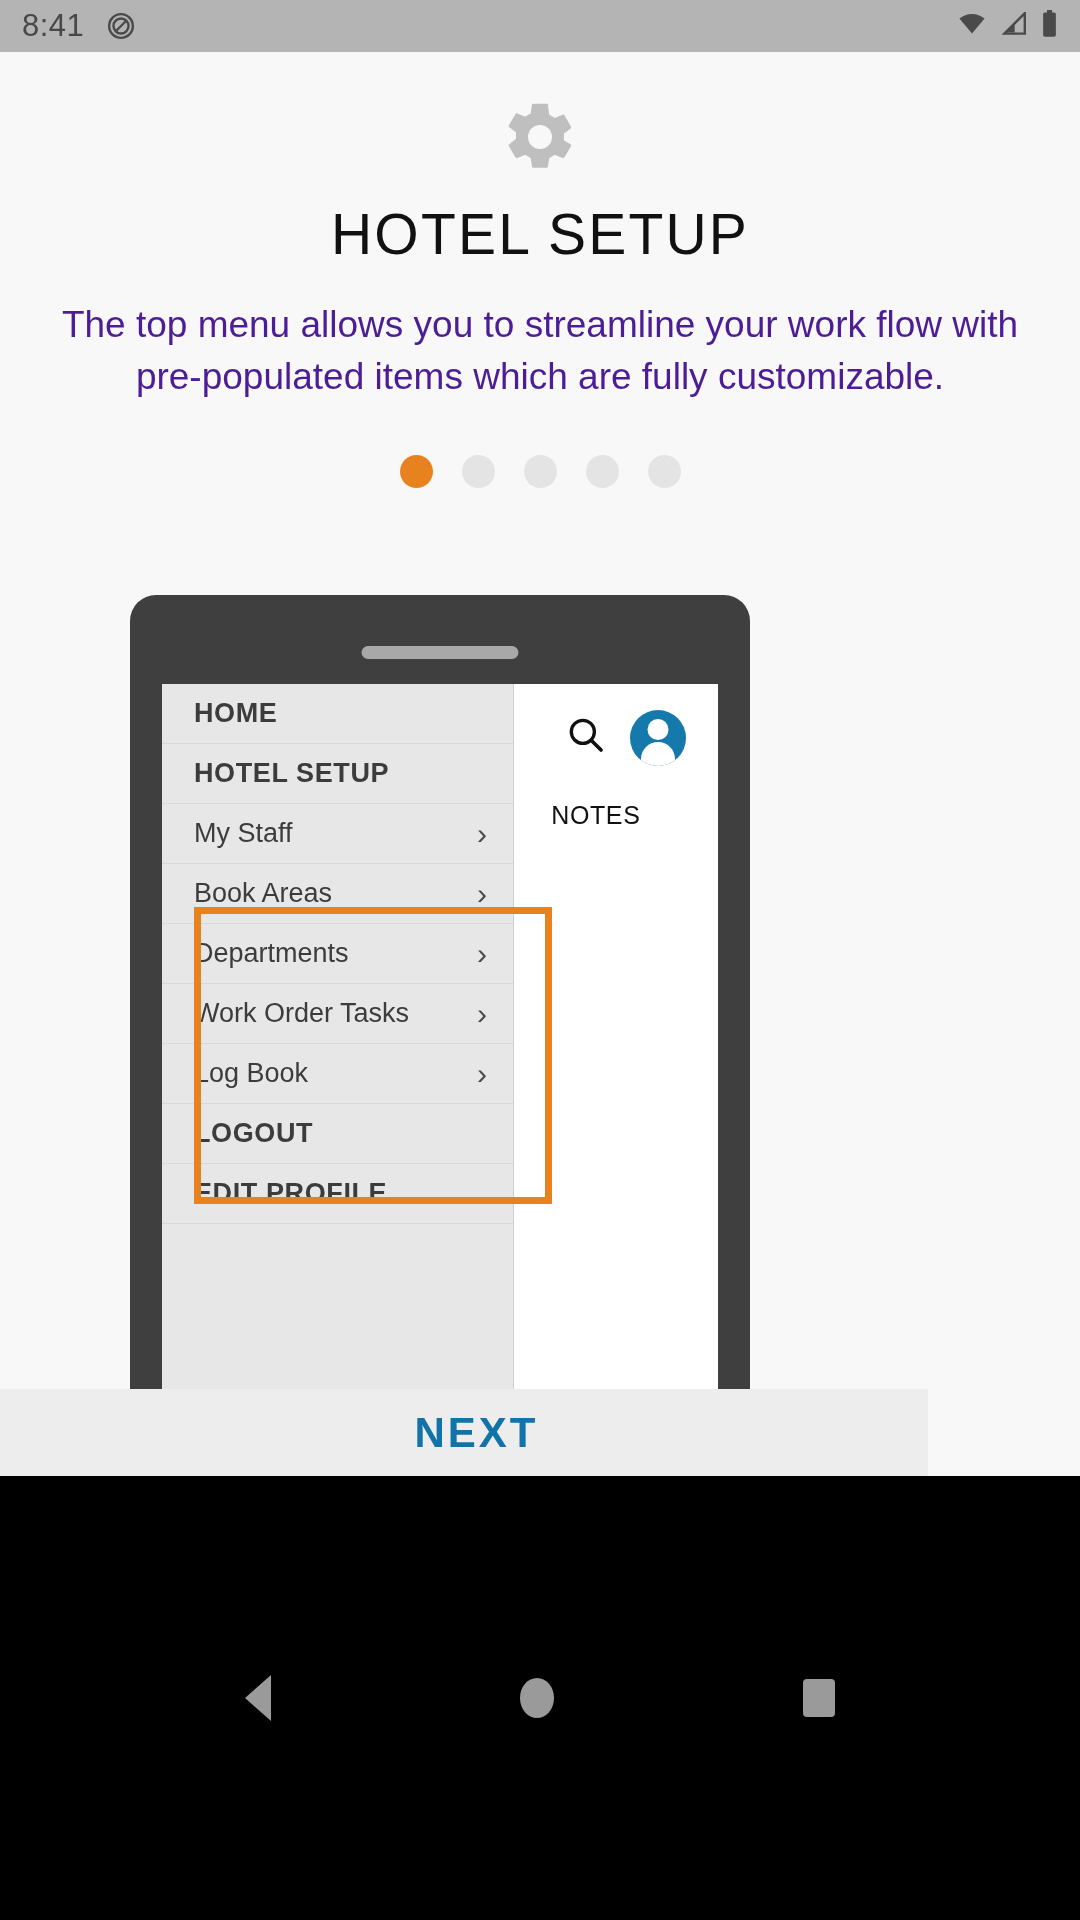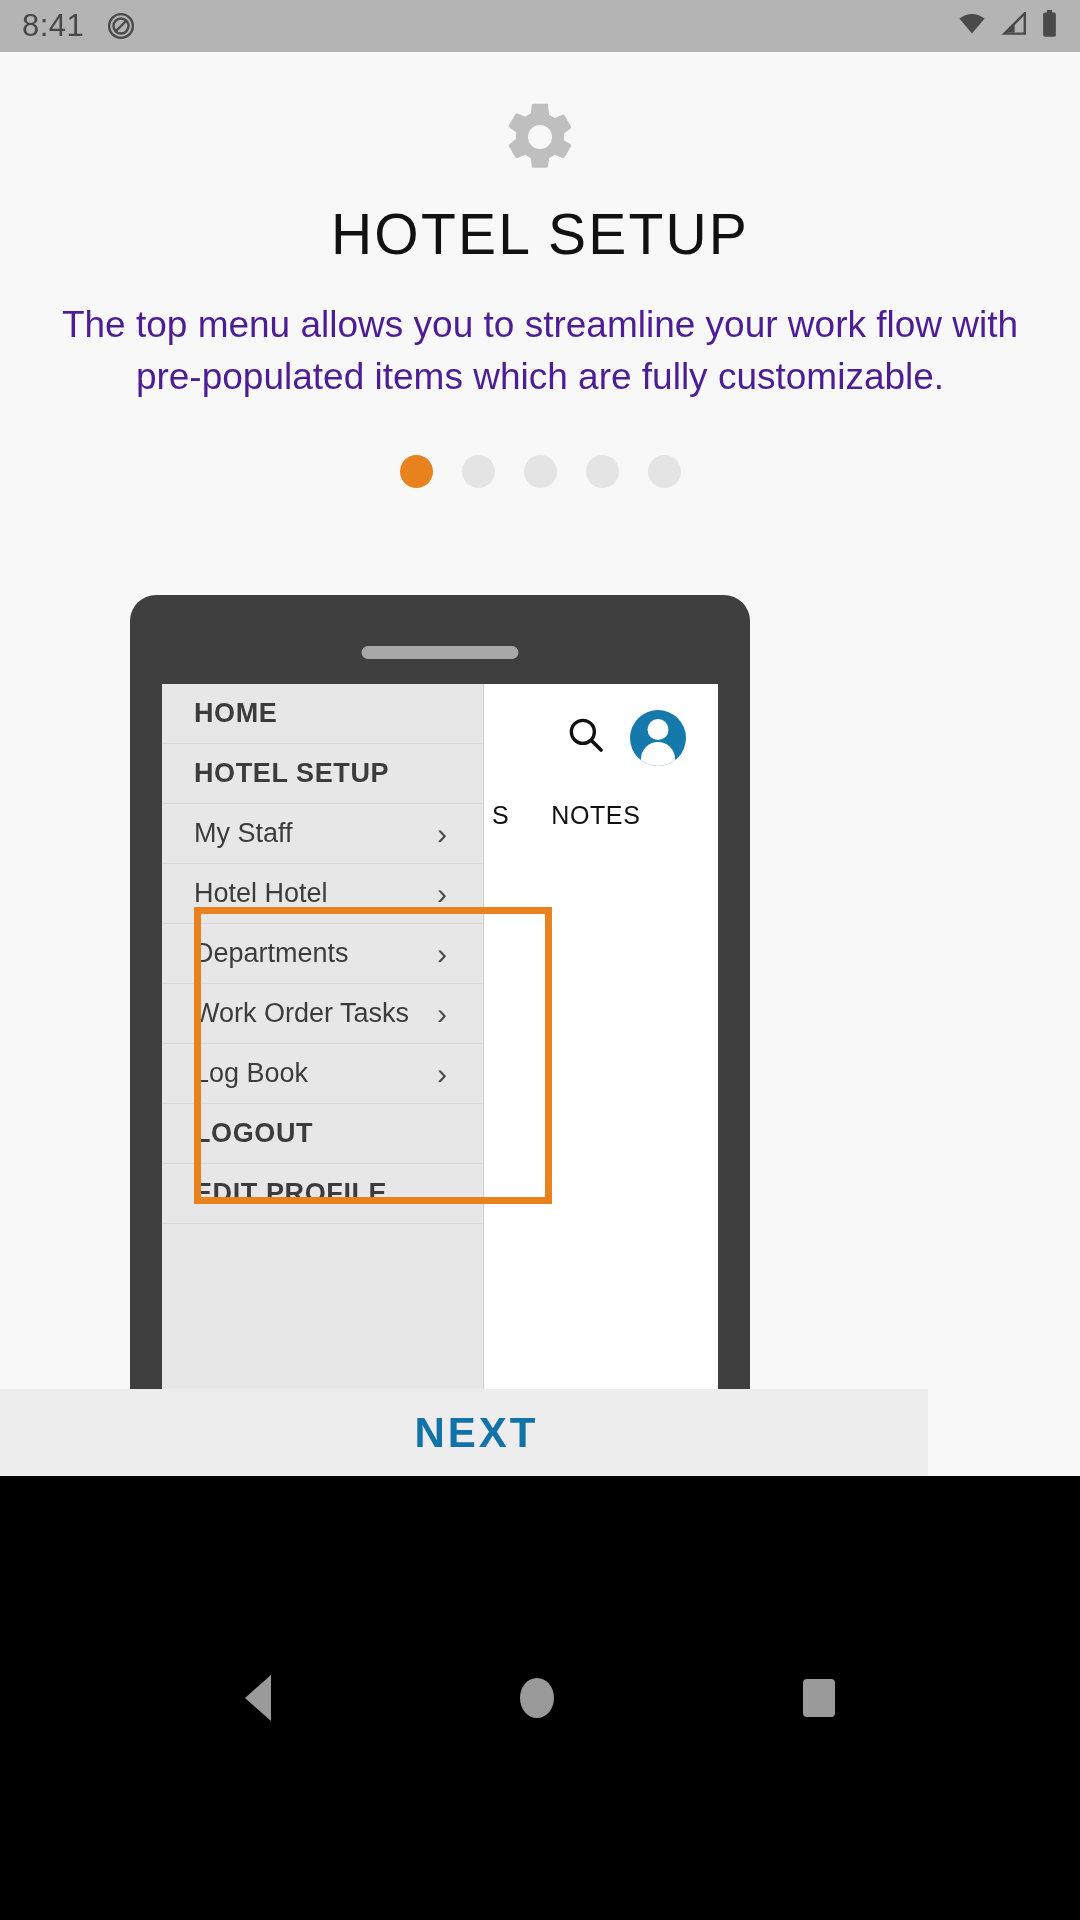--- a/index.html
+++ b/index.html
@@ -74,30 +74,30 @@
     width:34px; height:30px; border-radius:17px 17px 0 0; background:#fff;
   }
   .tabs-row{
     position:absolute; top:117px; left:0; width:100%;
     display:flex; align-items:center; gap:42px; padding-left:330px;
     font-size:25px; color:#111; letter-spacing:.6px;
   }
 
   
   .drawer{
-    position:absolute; left:0; top:0; width:322px; bottom:0;
+    position:absolute; left:0; top:0; width:352px; bottom:0;
     background:#E7E7E7; border-right:1px solid #CFCFCF;
   }
   .m-item{
     height:60px; display:flex; align-items:center;
     padding-left:32px; border-bottom:1px solid #D8D8D8;
     color:#3C3C3C;
   }
   .m-item.top{ font-size:27px; font-weight:bold; letter-spacing:.6px; }
-  .m-item.sub{ font-size:27px; font-weight:500; justify-content:space-between; padding-right:36px; }
+  .m-item.sub{ font-size:27px; font-weight:500; justify-content:space-between; padding-right:26px; }
   .m-item .chev{ color:#4A4A4A; font-size:30px; line-height:1; }
   .ext-icon{ margin-left:12px; display:inline-flex; align-items:center; }
   .m-spacer{ height:80px; }
 
   
   .highlight{
     position:absolute; left:32px; top:223px;
     width:358px; height:297px;
     border:7px solid #E8821E;
     pointer-events:none; z-index:5;
@@ -209,21 +209,21 @@
         </div>
         <div class="m-item top">
           <span>HOTEL SETUP</span>
         </div>
 
         <div class="m-item sub">
           <span>My Staff</span>
           <span class="chev">›</span>
         </div>
         <div class="m-item sub">
-          <span>Hotel Hotel</span>
+          <span>Book Areas</span>
           <span class="chev">›</span>
         </div>
         <div class="m-item sub">
           <span>Departments</span>
           <span class="chev">›</span>
         </div>
         <div class="m-item sub">
           <span>Work Order Tasks</span>
           <span class="chev">›</span>
         </div>

